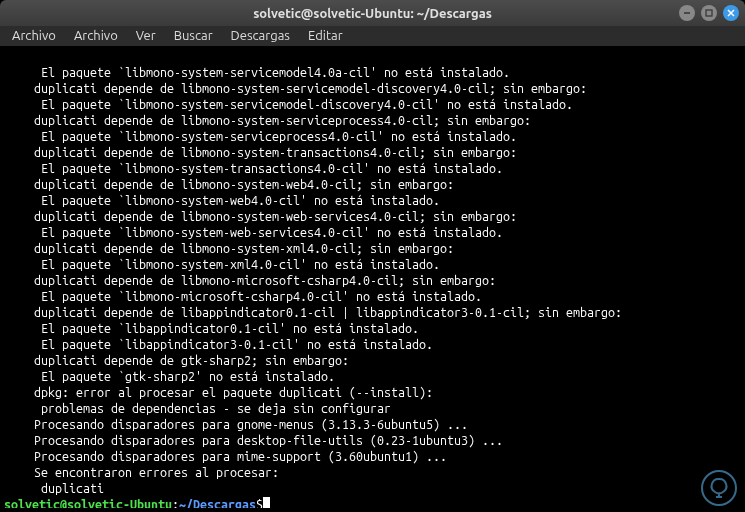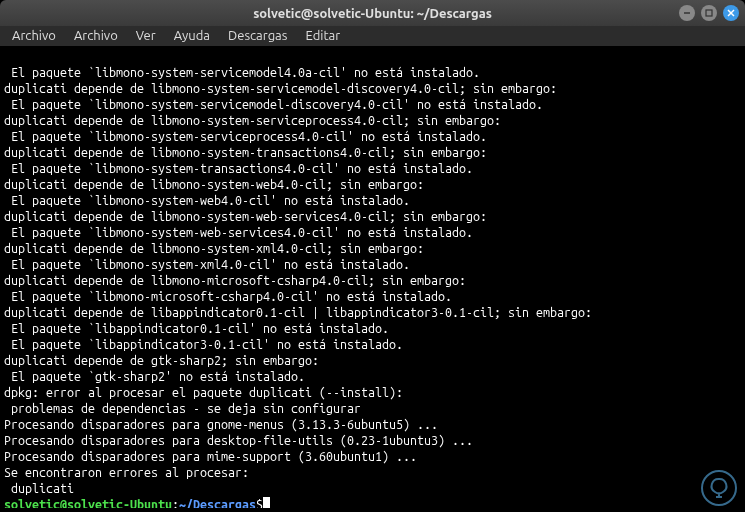--- a/index.html
+++ b/index.html
@@ -65,21 +65,21 @@
     .terminal-body {
       background: #000;
       color: #fff;
       padding: 2px 4px;
       line-height: 16px;
       height: calc(100% - 50px);
       overflow: hidden;
       white-space: pre;
       font-size: 12.5px;
     }
-    .line { white-space: pre; }
+    .line { white-space: pre; margin-left: 30px; }
     .prompt-user { color: #4CE04C; font-weight: bold; }
     .prompt-path { color: #5C9CFF; font-weight: bold; }
     .prompt-dollar { color: #fff; }
     .cursor {
       display: inline-block;
       width: 7px;
       height: 14px;
       background: #fff;
       vertical-align: text-bottom;
     }
@@ -121,21 +121,21 @@
           <line x1="7" y1="1" x2="1" y2="7" stroke="#fff" stroke-width="1.5"></line>
         </svg>
     </div>
   </div>
 </div>
 
 <div class="menubar">
   <span class="menu-item">Archivo</span>
   <span class="menu-item">Archivo</span>
   <span class="menu-item">Ver</span>
-  <span class="menu-item">Ayuda</span>
+  <span class="menu-item">Buscar</span>
   <span class="menu-item">Descargas</span>
   <span class="menu-item">Editar</span>
 </div>
 
 <div class="terminal-body">
 <div id="lines-container"><div class="line"> El paquete `libmono-system-servicemodel4.0a-cil' no está instalado.</div><div class="line">duplicati depende de libmono-system-servicemodel-discovery4.0-cil; sin embargo:</div><div class="line"> El paquete `libmono-system-servicemodel-discovery4.0-cil' no está instalado.</div><div class="line">duplicati depende de libmono-system-serviceprocess4.0-cil; sin embargo:</div><div class="line"> El paquete `libmono-system-serviceprocess4.0-cil' no está instalado.</div><div class="line">duplicati depende de libmono-system-transactions4.0-cil; sin embargo:</div><div class="line"> El paquete `libmono-system-transactions4.0-cil' no está instalado.</div><div class="line">duplicati depende de libmono-system-web4.0-cil; sin embargo:</div><div class="line"> El paquete `libmono-system-web4.0-cil' no está instalado.</div><div class="line">duplicati depende de libmono-system-web-services4.0-cil; sin embargo:</div><div class="line"> El paquete `libmono-system-web-services4.0-cil' no está instalado.</div><div class="line">duplicati depende de libmono-system-xml4.0-cil; sin embargo:</div><div class="line"> El paquete `libmono-system-xml4.0-cil' no está instalado.</div><div class="line">duplicati depende de libmono-microsoft-csharp4.0-cil; sin embargo:</div><div class="line"> El paquete `libmono-microsoft-csharp4.0-cil' no está instalado.</div><div class="line">duplicati depende de libappindicator0.1-cil | libappindicator3-0.1-cil; sin embargo:</div><div class="line"> El paquete `libappindicator0.1-cil' no está instalado.</div><div class="line"> El paquete `libappindicator3-0.1-cil' no está instalado.</div><div class="line">duplicati depende de gtk-sharp2; sin embargo:</div><div class="line"> El paquete `gtk-sharp2' no está instalado.</div><div class="line"></div><div class="line">dpkg: error al procesar el paquete duplicati (--install):</div><div class="line"> problemas de dependencias - se deja sin configurar</div><div class="line">Procesando disparadores para gnome-menus (3.13.3-6ubuntu5) ...</div><div class="line">Procesando disparadores para desktop-file-utils (0.23-1ubuntu3) ...</div><div class="line">Procesando disparadores para mime-support (3.60ubuntu1) ...</div><div class="line">Se encontraron errores al procesar:</div><div class="line"> duplicati</div></div><span class="prompt-user">solvetic@solvetic-Ubuntu</span><span class="prompt-dollar">:</span><span class="prompt-path">~/Descargas</span><span class="prompt-dollar">$</span><span class="cursor"></span>
 </div>
 
 <div class="watermark">
   <svg width="24" height="24" viewBox="0 0 24 24" fill="none" stroke="#5ab0e8" stroke-width="2">

